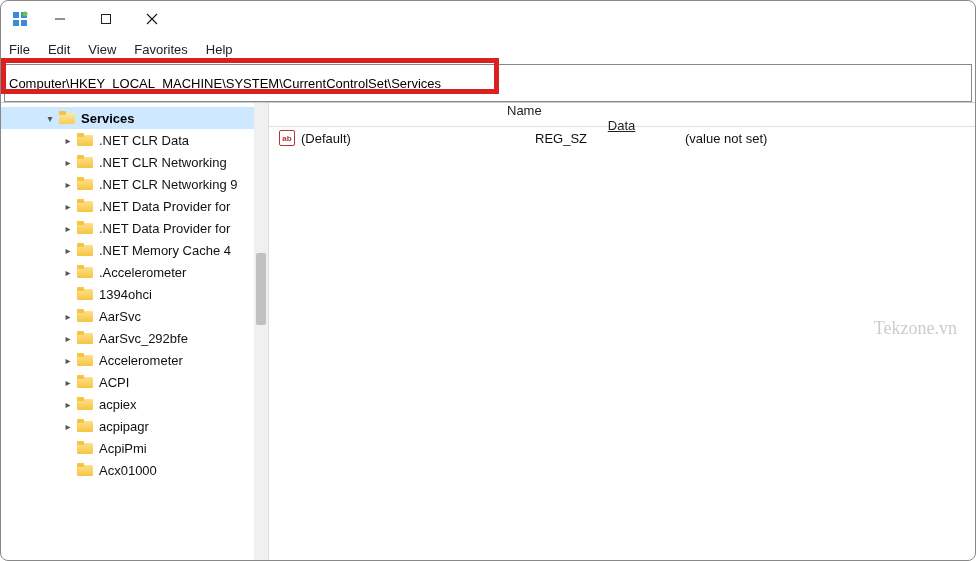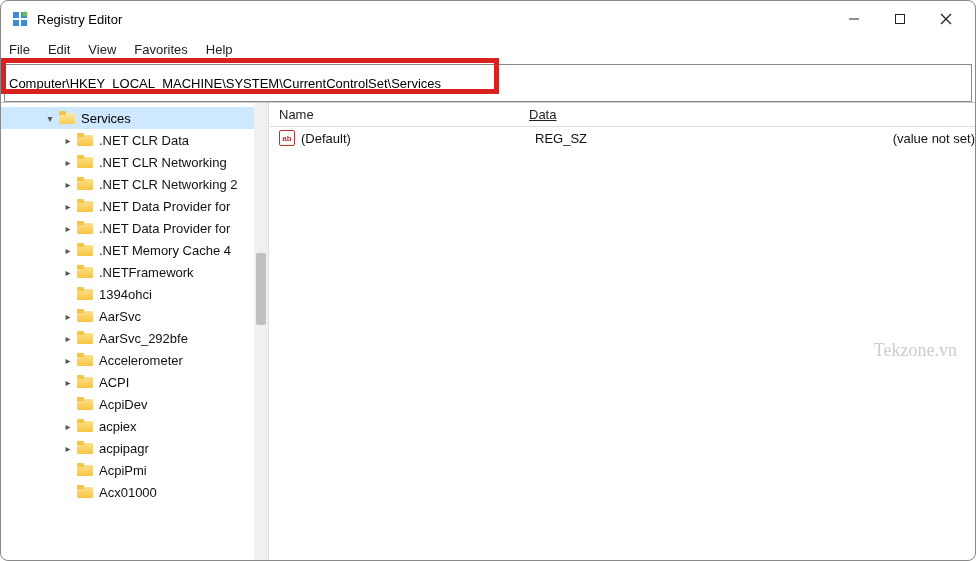--- a/index.html
+++ b/index.html
@@ -135,20 +135,21 @@
 }
 .tree-label {
   font-size: 13px;
   color: #111;
 }
 .tree-row.selected {
   background: #cde8ff;
 }
 .tree-row.selected .tree-label {
   color: #000;
+  font-weight: bold;
 }
 .tree-scrollbar-v {
   position: absolute;
   right: 0; top: 0;
   width: 14px;
   height: calc(100% - 14px);
   background: #f0f0f0;
 }
 .tree-thumb-v {
   position: absolute;
@@ -183,20 +184,21 @@
 .list-pane {
   flex: 1;
   position: relative;
   overflow: hidden;
 }
 .list-header {
   display: flex;
   height: 24px;
   align-items: center;
   border-bottom: 1px solid #e0e0e0;
+  flex-direction: column;
 }
 .col {
   padding: 0 10px;
   font-size: 13px;
   color: #222;
   border-right: 1px solid transparent;
 }
 .col.name { width: 250px; }
 .col.type { width: 150px; }
 .col.data { flex: 1; text-decoration: underline; }
@@ -213,45 +215,44 @@
   align-items: center; justify-content: center;
   font-size: 8px;
   font-weight: bold;
   color: #b33;
   background: #fff;
   border-radius: 2px;
 }
 .cell { font-size: 13px; color: #111; }
 .cell.name { width: 224px; }
 .cell.type { width: 150px; padding-left: 10px; }
-.cell.data { flex: 1; padding-left: 10px; text-align: right; }
+.cell.data { flex: 1; padding-left: 10px; }
 .watermark {
   position: absolute;
   right: 18px;
-  top: 339px;
+  top: 317px;
   font-size: 18px;
   color: #ccc;
   font-family: Georgia, serif;
   pointer-events: none;
 }
 </style>
 </head>
 <body>
 
 <div class="titlebar">
   <span class="app-icon">
     <svg width="16" height="16" viewBox="0 0 16 16">
         <rect x="1" y="1" width="6" height="6" fill="#3a8bd8"></rect>
         <rect x="9" y="1" width="6" height="6" fill="#3a8bd8"></rect>
         <rect x="1" y="9" width="6" height="6" fill="#3a8bd8"></rect>
         <rect x="9" y="9" width="6" height="6" fill="#3a8bd8"></rect>
         <circle cx="13" cy="3" r="2.5" fill="#6fc04a"></circle>
       </svg>
   </span>
-  <span class="title">Registry Editor</span>
   <div class="win-controls">
     <div class="win-btn">
       <svg width="12" height="12">
           <line x1="1" y1="6" x2="11" y2="6" stroke="#222" stroke-width="1"></line>
         </svg>
     </div>
     <div class="win-btn">
       <svg width="12" height="12">
           <rect x="1.5" y="1.5" width="9" height="9" fill="none" stroke="#222" stroke-width="1"></rect>
         </svg>
@@ -298,21 +299,21 @@
           <div class="tree-row">
             <span class="indent" style="width:60px"></span>
             <span class="chevron ">▸</span>
             <span class="folder-icon"></span>
             <span class="tree-label">.NET CLR Networking</span>
           </div>
           <div class="tree-row">
             <span class="indent" style="width:60px"></span>
             <span class="chevron ">▸</span>
             <span class="folder-icon"></span>
-            <span class="tree-label">.NET CLR Networking 2</span>
+            <span class="tree-label">.NET CLR Networking 9</span>
           </div>
           <div class="tree-row">
             <span class="indent" style="width:60px"></span>
             <span class="chevron ">▸</span>
             <span class="folder-icon"></span>
             <span class="tree-label">.NET Data Provider for</span>
           </div>
           <div class="tree-row">
             <span class="indent" style="width:60px"></span>
             <span class="chevron ">▸</span>
@@ -322,21 +323,21 @@
           <div class="tree-row">
             <span class="indent" style="width:60px"></span>
             <span class="chevron ">▸</span>
             <span class="folder-icon"></span>
             <span class="tree-label">.NET Memory Cache 4</span>
           </div>
           <div class="tree-row">
             <span class="indent" style="width:60px"></span>
             <span class="chevron ">▸</span>
             <span class="folder-icon"></span>
-            <span class="tree-label">.NETFramework</span>
+            <span class="tree-label">.Accelerometer</span>
           </div>
           <div class="tree-row">
             <span class="indent" style="width:60px"></span>
             <span class="chevron none">▸</span>
             <span class="folder-icon"></span>
             <span class="tree-label">1394ohci</span>
           </div>
           <div class="tree-row">
             <span class="indent" style="width:60px"></span>
             <span class="chevron ">▸</span>
@@ -353,26 +354,20 @@
             <span class="indent" style="width:60px"></span>
             <span class="chevron ">▸</span>
             <span class="folder-icon"></span>
             <span class="tree-label">Accelerometer</span>
           </div>
           <div class="tree-row">
             <span class="indent" style="width:60px"></span>
             <span class="chevron ">▸</span>
             <span class="folder-icon"></span>
             <span class="tree-label">ACPI</span>
-          </div>
-          <div class="tree-row">
-            <span class="indent" style="width:60px"></span>
-            <span class="chevron none">▸</span>
-            <span class="folder-icon"></span>
-            <span class="tree-label">AcpiDev</span>
           </div>
           <div class="tree-row">
             <span class="indent" style="width:60px"></span>
             <span class="chevron ">▸</span>
             <span class="folder-icon"></span>
             <span class="tree-label">acpiex</span>
           </div>
           <div class="tree-row">
             <span class="indent" style="width:60px"></span>
             <span class="chevron ">▸</span>

